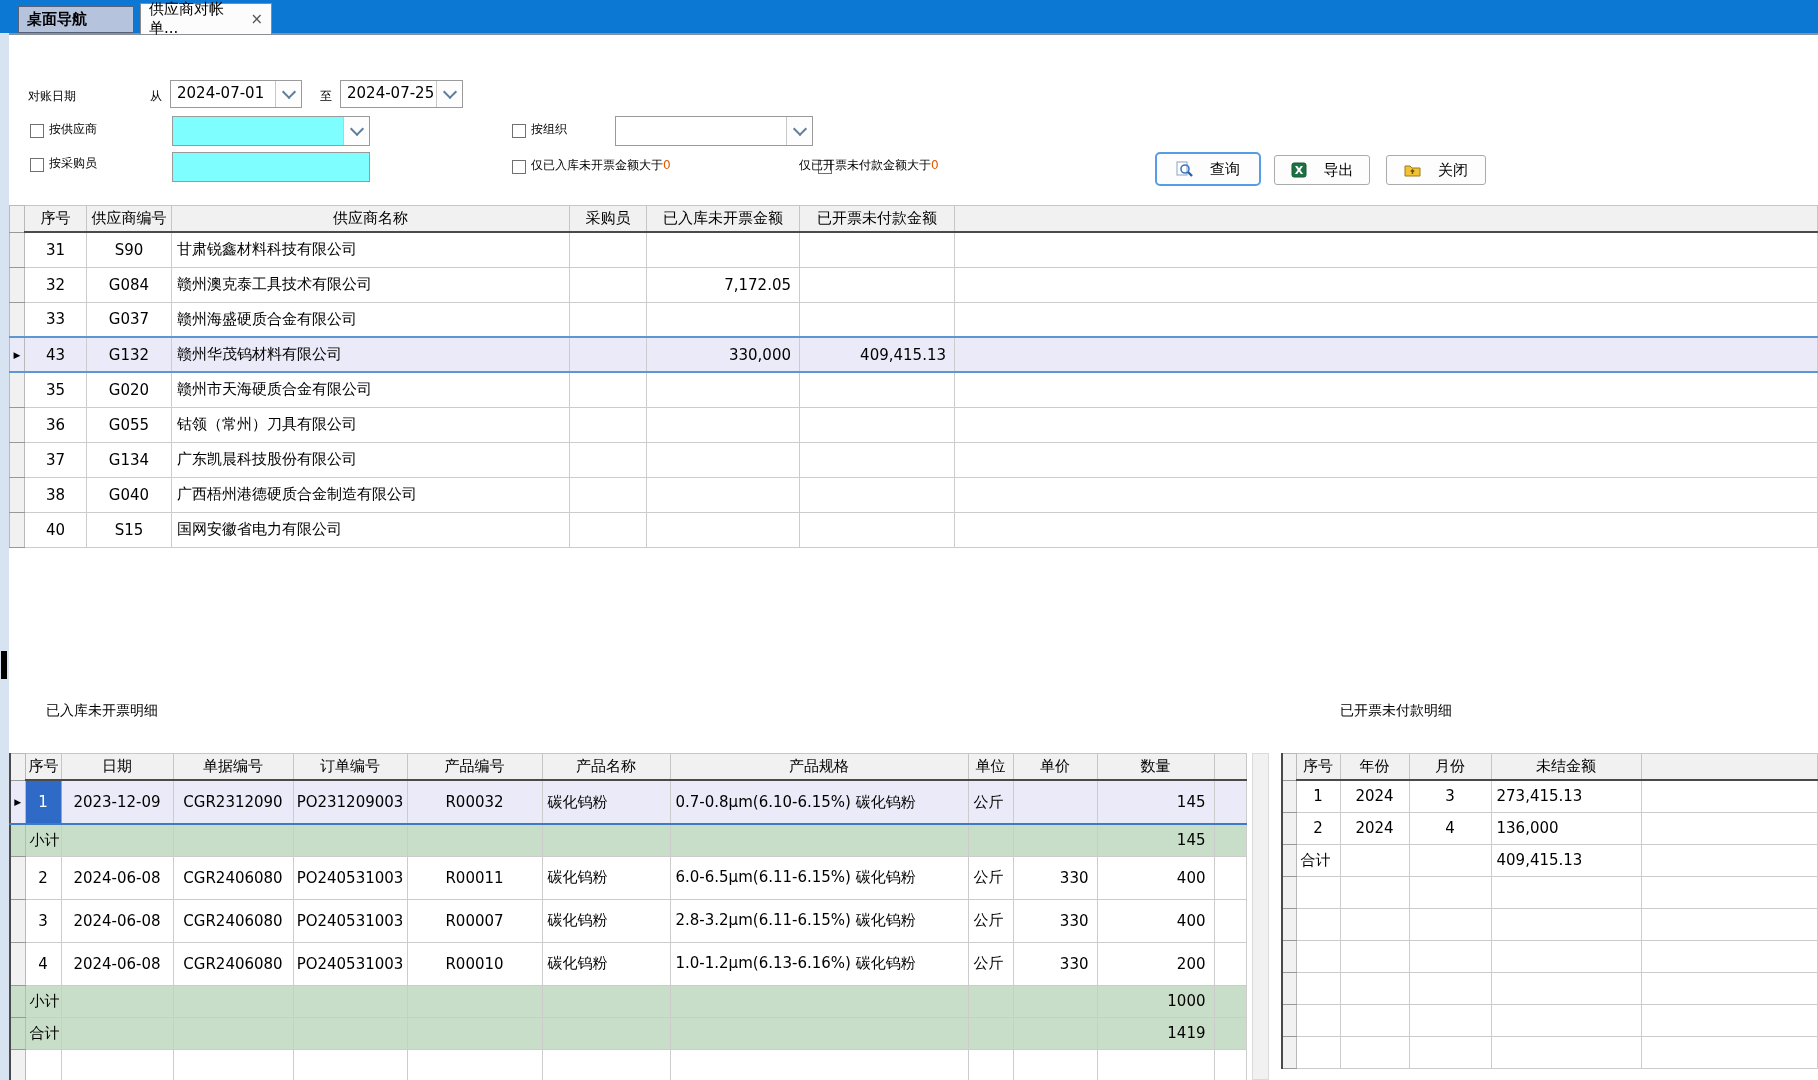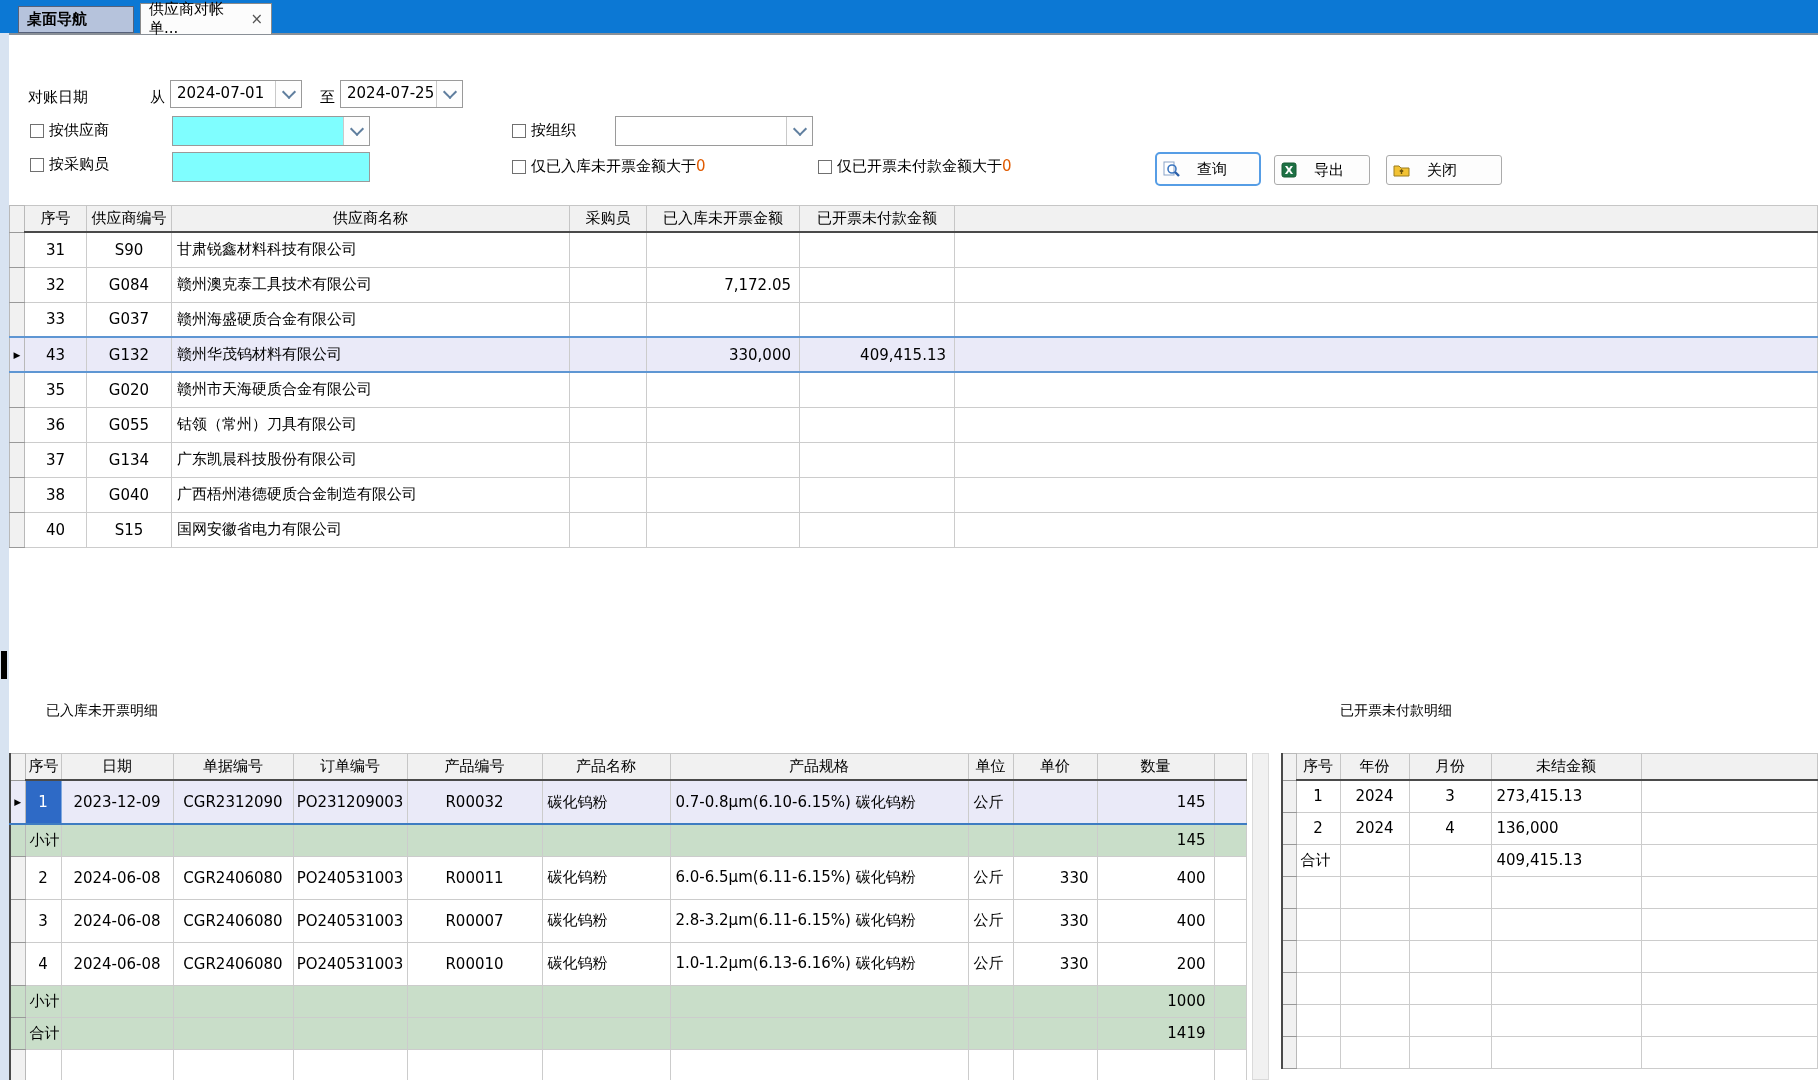--- a/index.html
+++ b/index.html
@@ -7,30 +7,30 @@
        font-family:"DejaVu Sans","Liberation Sans",sans-serif;color:#000}
   
   .topbar{position:absolute;left:0;top:0;width:1818px;height:33px;background:#0C78D4;border-bottom:2px solid #8a9097}
   .tab1{position:absolute;left:18px;top:6px;width:116px;height:27px;background:#B6C3DC;border:1px solid #56617a;
         font-size:15px;font-weight:bold;display:flex;align-items:center;padding-left:8px;box-sizing:border-box}
   .tab2{position:absolute;left:140px;top:3px;width:132px;height:31px;background:#FCFCFC;border:1px solid #8a8a8a;border-bottom:none;
         font-size:15px;display:flex;align-items:center;gap:8px;padding:0 8px;box-sizing:border-box}
   .tab2 .x{color:#555;font-size:15px;cursor:default}
   .left-strip{position:absolute;left:0;top:33px;width:9px;height:1047px;background:#D8E3F1}
   
-  .flabel{position:absolute;font-size:15px;white-space:nowrap}
+  .flabel{position:absolute;font-size:12px;white-space:nowrap}
   .cb{position:absolute;width:14px;height:14px;border:1px solid #707070;background:#fff;box-sizing:border-box}
   .combo{position:absolute;border:1px solid #9a9a9a;background:#fff;display:flex;box-sizing:border-box}
   .combo .field{flex:1;padding:3px 6px;font-size:15px;overflow:hidden;white-space:nowrap}
   .combo .drop{width:25px;border-left:1px solid #c9c9c9;background:#fdfdfd;display:flex;align-items:center;justify-content:center}
   .chev{width:8px;height:8px;border-right:2px solid #5F7E9E;border-bottom:2px solid #5F7E9E;transform:rotate(45deg);margin-top:-4px}
   .cyanfield{background:#7FFEFF !important}
   .cyan-input{position:absolute;background:#7FFEFF;border:1px solid #9a9a9a;box-sizing:border-box;font-size:15px;padding:0 6px}
   .zero{color:#E05A00}
-  .btn{position:absolute;display:flex;align-items:center;gap:16px;background:#FDFDFD;
+  .btn{position:absolute;display:flex;align-items:center;justify-content:center;gap:16px;background:#FDFDFD;
        border:1px solid #ABABAB;border-radius:3px;font-size:15px;box-sizing:border-box}
   #btn-query{border:2px solid #569DE5;border-radius:5px}
   
   .gridwrap{position:absolute;overflow:hidden;background:#fff}
   table{border-collapse:collapse;table-layout:fixed;width:100%}
   th{background:#F1F1F1;border:1px solid #C6C6C6;border-bottom:2px solid #4A4A4A;font-weight:normal;font-size:15px;
      height:25px;padding:0 3px;overflow:hidden;white-space:nowrap}
   td{border:1px solid #CCCCCC;font-size:15px;overflow:hidden;white-space:nowrap;padding:0 2px;box-sizing:border-box}
   #main-grid td{height:35px}
   #receipt-grid td,#invoice-grid td{height:32px}
@@ -97,38 +97,38 @@
     </span>
 </div>
 
 <span class="cb" style="left:30px;top:158px"></span>
 <span class="flabel" style="left:49px;top:155px">按采购员</span>
 <input class="cyan-input" style="left: 172px; top: 152px; width: 198px; height: 30px;" readonly="">
 
 <span class="cb" style="left:512px;top:160px"></span>
 <span class="flabel" style="left:531px;top:157px"><span>仅已入库未开票金额大于</span><span class="zero">0</span></span>
 <span class="cb" style="left:818px;top:160px"></span>
-<span class="flabel" style="left:837px;top:157px"><span>仅已开票未付款金额大于</span><span class="zero">0</span></span>
+<span class="flabel" style="left:799px;top:157px"><span>仅已开票未付款金额大于</span><span class="zero">0</span></span>
 
 <button class="btn" id="btn-query" style="left:1155px;top:152px;width:106px;height:34px">
   <svg width="18" height="16">
       <rect x="1" y="1" width="10" height="13" fill="#fff" stroke="#8aa4c8"></rect>
       <circle cx="9" cy="8" r="4" fill="none" stroke="#3B76C0" stroke-width="1.6"></circle>
       <line x1="12" y1="11" x2="16" y2="15" stroke="#2B5FA8" stroke-width="2.4"></line>
     </svg>
   <span>查询</span>
 </button>
 <button class="btn" style="left:1274px;top:155px;width:96px;height:30px">
   <svg width="17" height="16">
       <rect x="1" y="1" width="14" height="14" rx="2" fill="#1E7145" stroke="#145A32"></rect>
       <text x="8" y="12" font-size="11" font-weight="bold" fill="#fff" text-anchor="middle" font-family="DejaVu Sans">X</text>
     </svg>
   <span>导出</span>
 </button>
-<button class="btn" style="left:1386px;top:155px;width:116px;height:30px">
+<button class="btn" style="left:1386px;top:155px;width:100px;height:30px">
   <svg width="18" height="15">
       <path d="M1 4 L1 13 L16 13 L16 5 L8 5 L6 3 L1 3 Z" fill="#F2C233" stroke="#9B7D1E"></path>
       <path d="M8.5 11 L8.5 7 M6.8 8.6 L8.5 7 L10.2 8.6" stroke="#6d540e" stroke-width="1.4" fill="none"></path>
     </svg>
   <span>关闭</span>
 </button>
 
 <div class="gridwrap" style="left:9px;top:205px;width:1809px;height:455px">
   <table id="main-grid">
     <colgroup>

